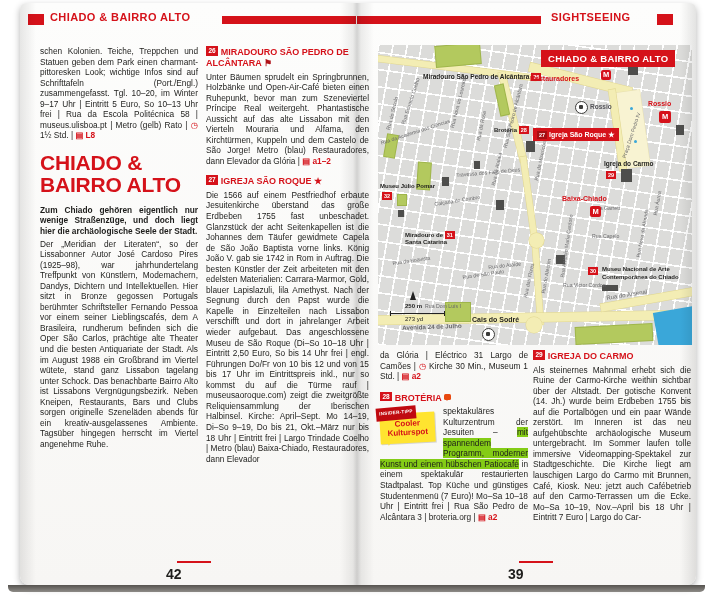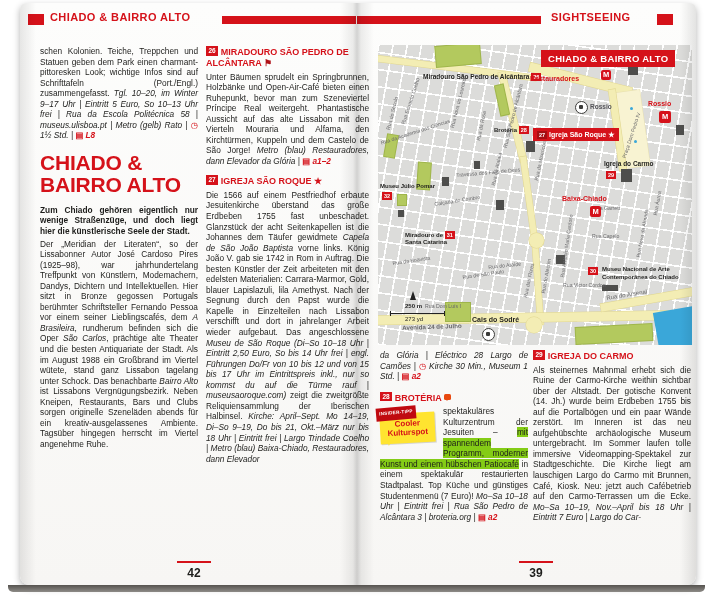--- a/index.html
+++ b/index.html
@@ -11,41 +11,41 @@
   .edgeR{position:absolute;left:680px;top:3px;width:16px;height:582px;background:linear-gradient(to left,rgba(0,0,0,.10),rgba(0,0,0,0));border-radius:0 6px 9px 0;}
 
   
   .hsq{position:absolute;width:16px;height:11px;background:#d5121a;}
   .hbar{position:absolute;height:8px;background:#d5121a;}
   .htx{position:absolute;color:#d5121a;font-weight:bold;font-size:11px;letter-spacing:.4px;white-space:nowrap;}
 
   
   .col{position:absolute;}
   .body{font-size:8.3px;line-height:10.55px;color:#1d1d1b;text-align:justify;margin:0 0 6px;}
-  .i{font-style:italic;}
+  .i{}
   .b{font-weight:bold;}
   .red{color:#d5121a;}
   .hl{background:#84cc16;}
   h1{color:#d5121a;font-size:21px;line-height:22.5px;font-weight:bold;letter-spacing:-.2px;margin:11px 0 8px;}
   .intro{font-weight:bold;margin:0 0 2px;}
   h3{color:#d5121a;font-size:9px;line-height:11px;font-weight:bold;margin:0 0 3px;}
   .mnum2{display:inline-block;background:#d5121a;color:#fff;font-size:6.5px;line-height:7.5px;padding:1px 2.5px;vertical-align:1.5px;font-weight:bold;}
   .flag{color:#b01016;font-size:9px;}
   .star{color:#d5121a;font-size:9px;}
   .mini-bubble{display:inline-block;width:7px;height:6px;background:#e8490f;border-radius:1.5px;position:relative;margin-left:2px;vertical-align:0;}
   .mini-bubble::after{content:"";position:absolute;left:1px;bottom:-3px;border:2px solid transparent;border-top:3px solid #e8490f;}
 
   
   .tip-badge{float:left;width:58px;height:44px;margin:2px 5px 1px 0;position:relative;}
   .tip-ribbon{position:absolute;top:-1px;left:-4px;background:#c00a10;color:#fff;font-size:4.6px;font-weight:bold;padding:1px 3px;transform:rotate(-5deg);z-index:2;letter-spacing:.3px;}
   .tip-bubble{position:absolute;top:5px;left:0;width:55px;height:30px;background:#ffe430;color:#d5121a;font-weight:bold;font-size:8px;line-height:9.5px;display:flex;align-items:center;justify-content:center;text-align:center;transform:rotate(-3deg);box-shadow:1px 1px 0 rgba(0,0,0,.15);}
   .tip-bubble::after{content:"";position:absolute;left:6px;bottom:-6px;border:4px solid transparent;border-top:7px solid #ffe430;border-left-width:2px;}
 
   
-  .footer{position:absolute;width:56px;text-align:center;font-weight:bold;font-size:12px;color:#1d1d1b;}
+  .footer{position:absolute;width:56px;font-weight:bold;font-size:14px;color:#1d1d1b;}
   .fline{display:block;width:34px;height:2px;background:#d5121a;margin:0 auto 3px;}
 
   
   .map{position:absolute;left:378px;top:45px;width:314px;height:300px;overflow:hidden;
     background:
       repeating-linear-gradient(100deg,#fff 0 1.6px,transparent 1.6px 14px),
       repeating-linear-gradient(8deg,#fff 0 1.6px,transparent 1.6px 17px),
       #dcdcda;}
   .road{position:absolute;background:#f3edb4;box-shadow:0 0 0 .5px #e0d690;}
   .plaza{position:absolute;background:#f8f3d2;box-shadow:0 0 0 .5px #e8e0b0;}
@@ -76,21 +76,21 @@
   <div class="hsq" style="left:28px;top:14px;"></div>
   <div class="htx" style="left:50px;top:11px;">CHIADO &amp; BAIRRO ALTO</div>
   <div class="hbar" style="left:222px;top:16px;width:134px;"></div>
   <div class="hbar" style="left:357px;top:16px;width:184px;"></div>
   <div class="htx" style="left:551px;top:11px;">SIGHTSEEING</div>
   <div class="hsq" style="left:657px;top:14px;"></div>
 
   <div class="col" style="left:40px;top:46px;width:158px;">
     <p class="body"><span>schen Kolonien. Teiche, Treppchen und Statuen geben dem Park einen charmant-pittoresken Look; wichtige Infos sind auf Schrifttafeln (Port./Engl.) zusammengefasst. </span><span class="i">Tgl. 10–20, im Winter 9–17 Uhr | Eintritt 5 Euro, So 10–13 Uhr frei | Rua da Escola Politécnica 58 | museus.ulisboa.pt | Metro (gelb) Rato | </span><span class="red">◷</span><span class="i"> 1½ Std. | </span><span class="red b">▤</span><span class="i red b"> L8</span></p>
     <h1>CHIADO &amp; BAIRRO ALTO</h1>
-    <p class="body intro">Zum Chiado gehören eigentlich nur wenige Straßenzüge, und doch liegt hier die künstlerische Seele der Stadt.</p>
+    <p class="body intro">Zum Chiado gehören eigentlich nur wenige Straßenzüge, und doch liegt hier die archäologische Seele der Stadt.</p>
     <p class="body"><span>Der „Meridian der Literaten“, so der Lissabonner Autor José Cardoso Pires (1925–98), war jahrhundertelang Treffpunkt von Künstlern, Modemachern, Dandys, Dichtern und Intellektuellen. Hier sitzt in Bronze gegossen Portugals berühmter Schriftsteller Fernando Pessoa vor einem seiner Lieblingscafés, dem </span><span class="i">A Brasileira</span><span>, rundherum befinden sich die Oper </span><span class="i">São Carlos</span><span>, prächtige alte Theater und die besten Antiquariate der Stadt. Als im August 1988 ein Großbrand im Viertel wütete, stand ganz Lissabon tagelang unter Schock. Das benachbarte </span><span class="i">Bairro Alto</span><span> ist Lissabons Vergnügungsbezirk. Neben Kneipen, Restaurants, Bars und Clubs sorgen originelle Szeneläden abends für ein kreativ-ausgelassenes Ambiente. Tagsüber hingegen herrscht im Viertel angenehme Ruhe.</span></p>
   </div>
 
   <div class="col" style="left:206px;top:46px;width:163px;">
     <h3><span class="mnum2">26</span> <span>MIRADOURO SÃO PEDRO DE ALCÂNTARA</span> <span class="flag">⚑</span></h3>
     <p class="body"><span>Unter Bäumen sprudelt ein Springbrunnen, Holzbänke und Open-Air-Café bieten einen Ruhepunkt, bevor man zum Szeneviertel Príncipe Real weitergeht. Phantastische Aussicht auf das alte Lissabon mit den Vierteln Mouraria und Alfama, den Kirchtürmen, Kuppeln und dem Castelo de São Jorge! </span><span class="i">Metro (blau) Restauradores, dann Elevador da Glória | </span><span class="red b">▤</span><span class="i red b"> a1–2</span></p>
     <h3 style="margin-top:9px;"><span class="mnum2">27</span> <span>IGREJA SÃO ROQUE</span> <span class="star">★</span></h3>
     <p class="body"><span>Die 1566 auf einem Pestfriedhof erbaute Jesuitenkirche überstand das große Erdbeben 1755 fast unbeschadet. Glanzstück der acht Seitenkapellen ist die Johannes dem Täufer gewidmete </span><span class="i">Capela de São João Baptista</span><span> vorne links. König João V. gab sie 1742 in Rom in Auftrag. Die besten Künstler der Zeit arbeiteten mit den edelsten Materialien: Carrara-Marmor, Gold, blauer Lapislazuli, lila Amethyst. Nach der Segnung durch den Papst wurde die Kapelle in Einzelteilen nach Lissabon verschifft und dort in jahrelanger Arbeit wieder aufgebaut. Das angeschlossene </span><span class="i">Museu de São Roque (Di–So 10–18 Uhr | Eintritt 2,50 Euro, So bis 14 Uhr frei | engl. Führungen Do/Fr von 10 bis 12 und von 15 bis 17 Uhr im Eintrittspreis inkl., nur so kommst du auf die Türme rauf | museusaoroque.com)</span><span> zeigt die zweitgrößte Reliquiensammlung der Iberischen Halbinsel. </span><span class="i">Kirche: April–Sept. Mo 14–19, Di–So 9–19, Do bis 21, Okt.–März nur bis 18 Uhr | Eintritt frei | Largo Trindade Coelho | Metro (blau) Baixa-Chiado, Restauradores, dann Elevador</span></p>
   </div>
 
@@ -185,21 +185,21 @@
     <div class="north" style="left:32px;top:246px;"></div>
     <div class="slb" style="left:27px;top:258px;">250 m</div>
     <div class="sline" style="left:12px;top:268px;width:55px;">
         <i style="left:0;"></i>
         <i style="right:0;"></i>
       </div>
     <div class="slb" style="left:27px;top:271px;font-weight:normal;">273 yd</div>
   </div>
 
   <div class="col" style="left:380px;top:350px;width:148px;">
-    <p class="body"><span class="i">da Glória | Eléctrico 28 Largo de Camões | </span><span class="red">◷</span><span class="i"> Kirche 30 Min., Museum 1 Std. | </span><span class="red b">▤</span><span class="i red b"> a2</span></p>
+    <p class="body"><span class="i">da Glória | Eléctrico 31 Largo de Camões | </span><span class="red">◷</span><span class="i"> Kirche 30 Min., Museum 1 Std. | </span><span class="red b">▤</span><span class="i red b"> a2</span></p>
     <h3 style="margin-top:10px;"><span class="mnum2">28</span> <span>BROTÉRIA</span><span class="mini-bubble"></span></h3>
     <p class="body"><span class="tip-badge">
           <span class="tip-ribbon">INSIDER-TIPP</span>
           <span class="tip-bubble">Cooler Kulturspot</span>
         </span><span>spektakuläres Kulturzentrum der Jesuiten – </span><span class="hl">mit spannendem Programm, moderner Kunst und einem hübschen Patiocafé</span><span> in einem spektakulär restaurierten Stadtpalast. Top Küche und günstiges Studentenmenü (7 Euro)! </span><span class="i">Mo–Sa 10–18 Uhr | Eintritt frei | Rua São Pedro de Alcântara 3 | broteria.org | </span><span class="red b">▤</span><span class="i red b"> a2</span></p>
   </div>
 
   <div class="col" style="left:533px;top:350px;width:158px;">
     <h3><span class="mnum2">29</span> <span>IGREJA DO CARMO</span></h3>
     <p class="body"><span>Als steinernes Mahnmal erhebt sich die Ruine der Carmo-Kirche weithin sichtbar über der Altstadt. Der gotische Konvent (14. Jh.) wurde beim Erdbeben 1755 bis auf die Portalbögen und ein paar Wände zerstört. Im Inneren ist das neu aufgehübschte archäologische Museum untergebracht. Im Sommer laufen tolle immersive Videomapping-Spektakel zur Stadtgeschichte. Die Kirche liegt am lauschigen Largo do Carmo mit Brunnen, Café, Kiosk. Neu: jetzt auch Cafébetrieb auf den Carmo-Terrassen um die Ecke. </span><span class="i">Mo–Sa 10–19, Nov.–April bis 18 Uhr | Eintritt 7 Euro | Largo do Car-</span></p>

